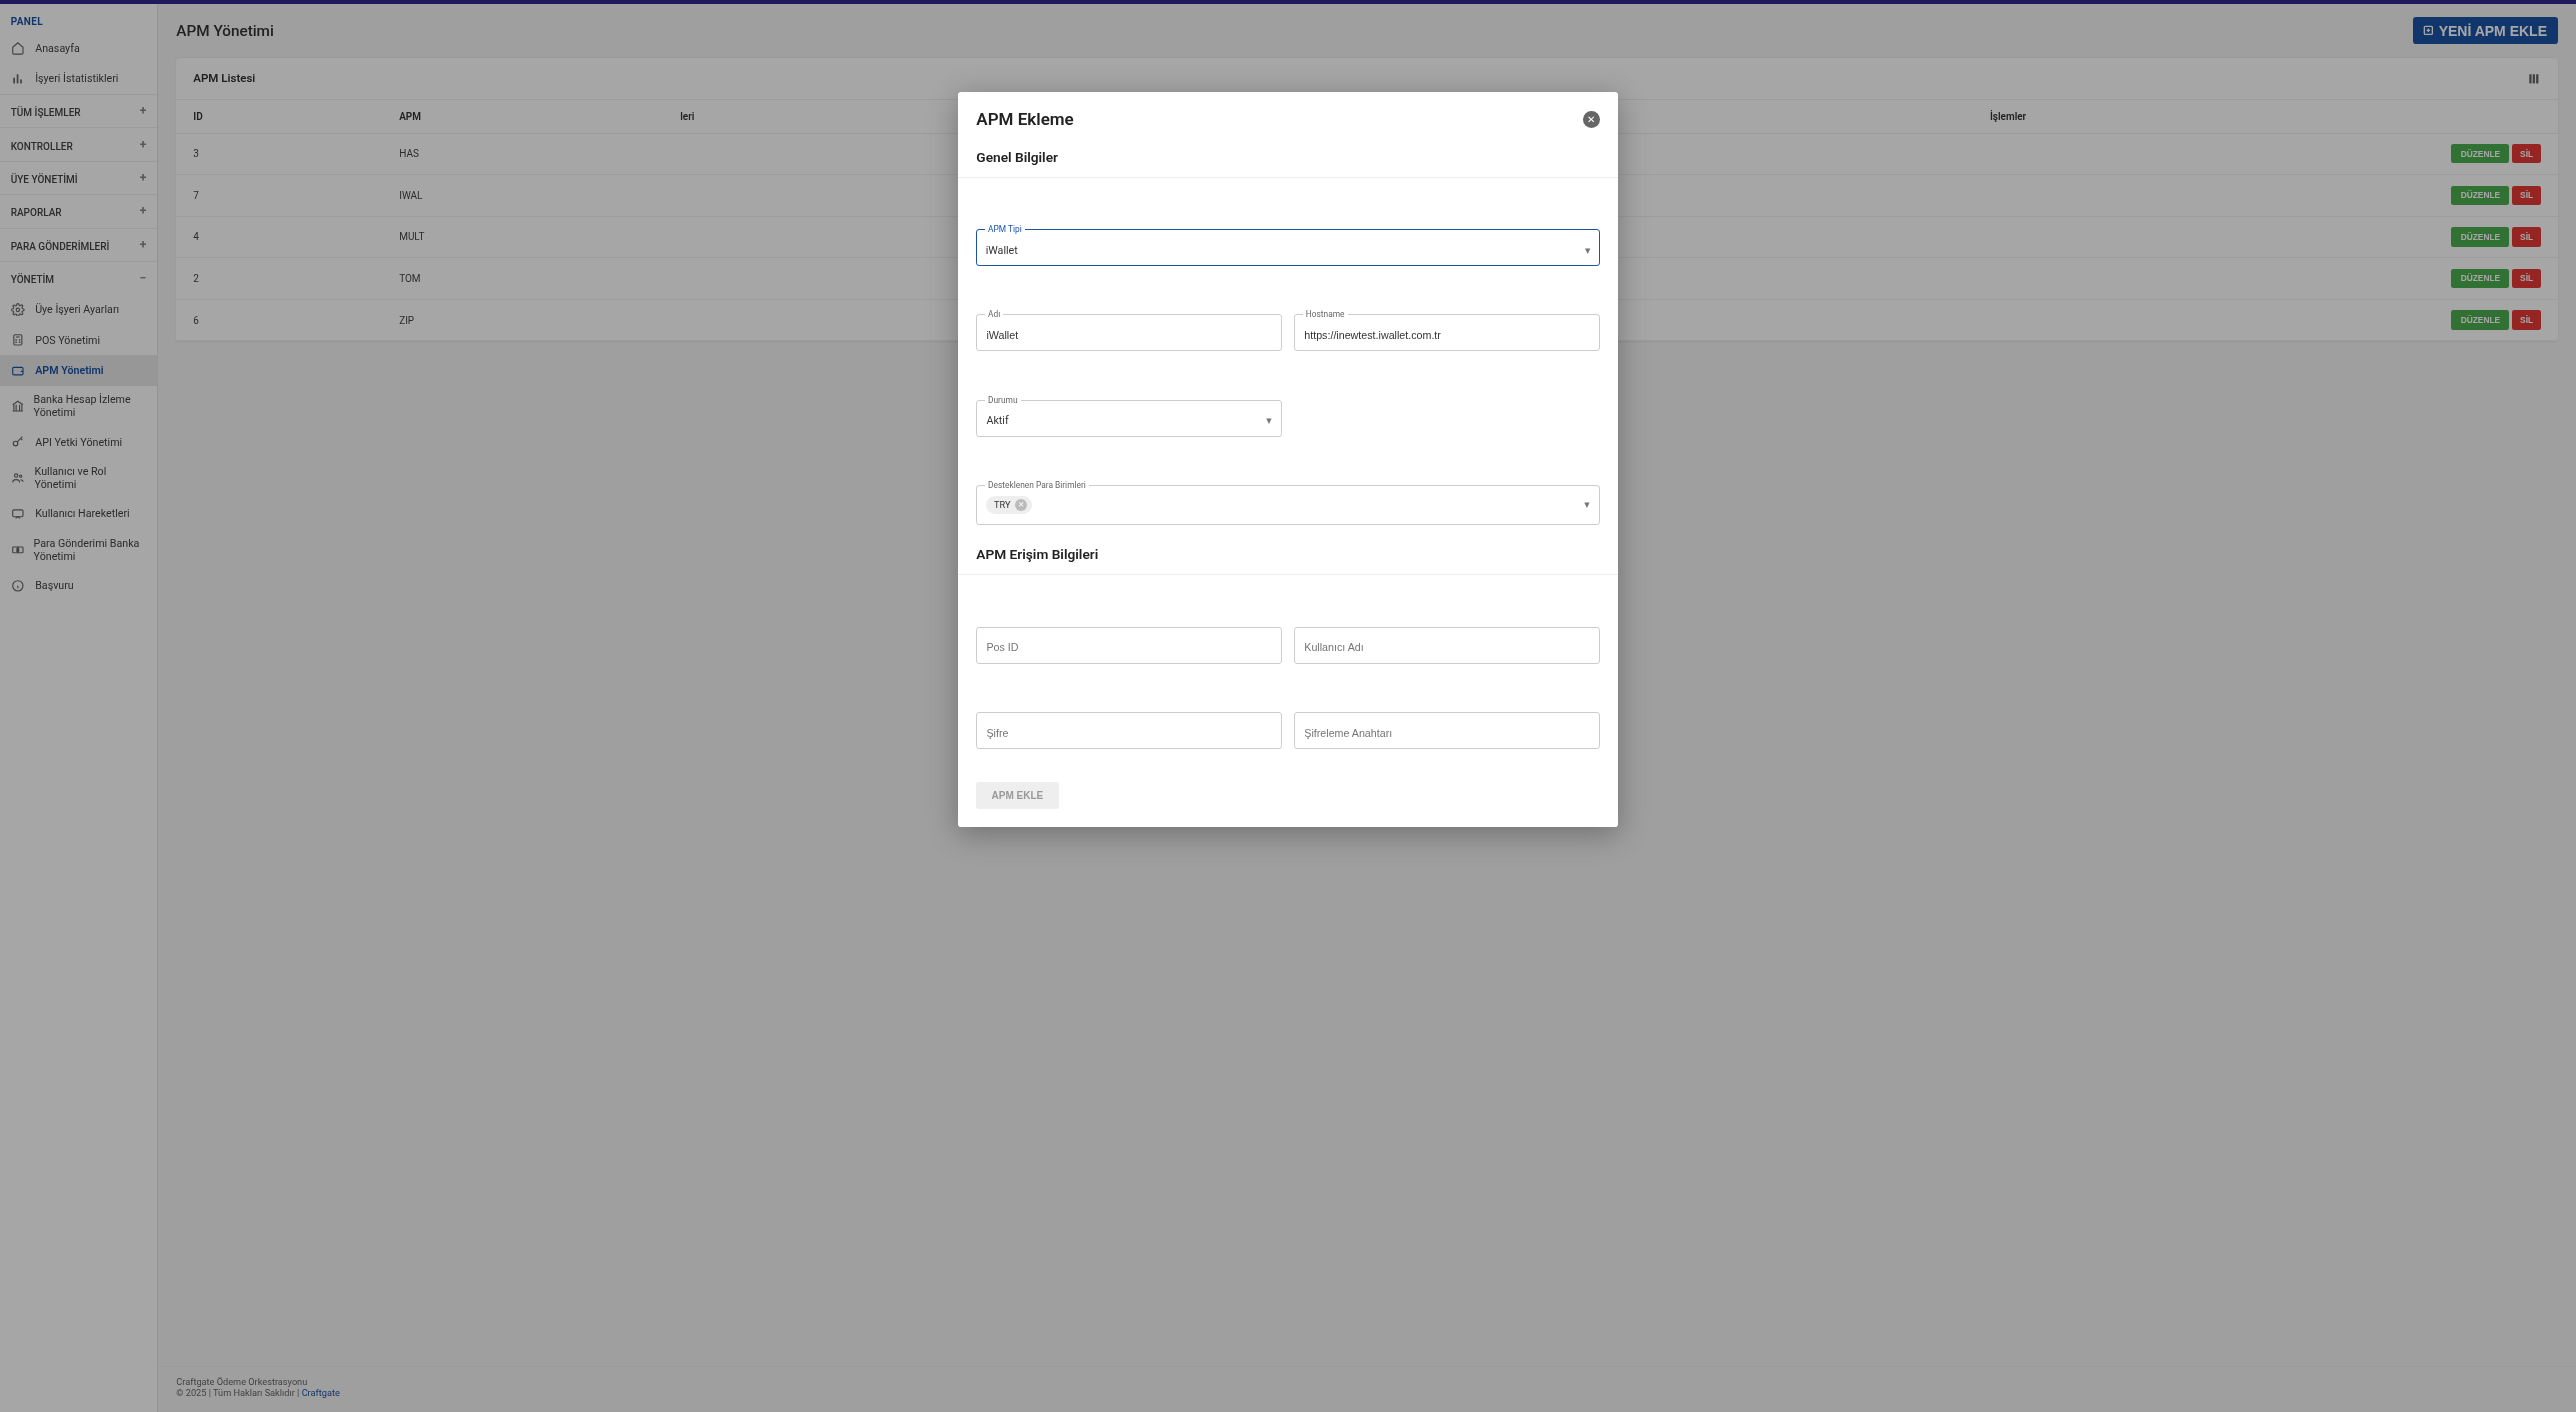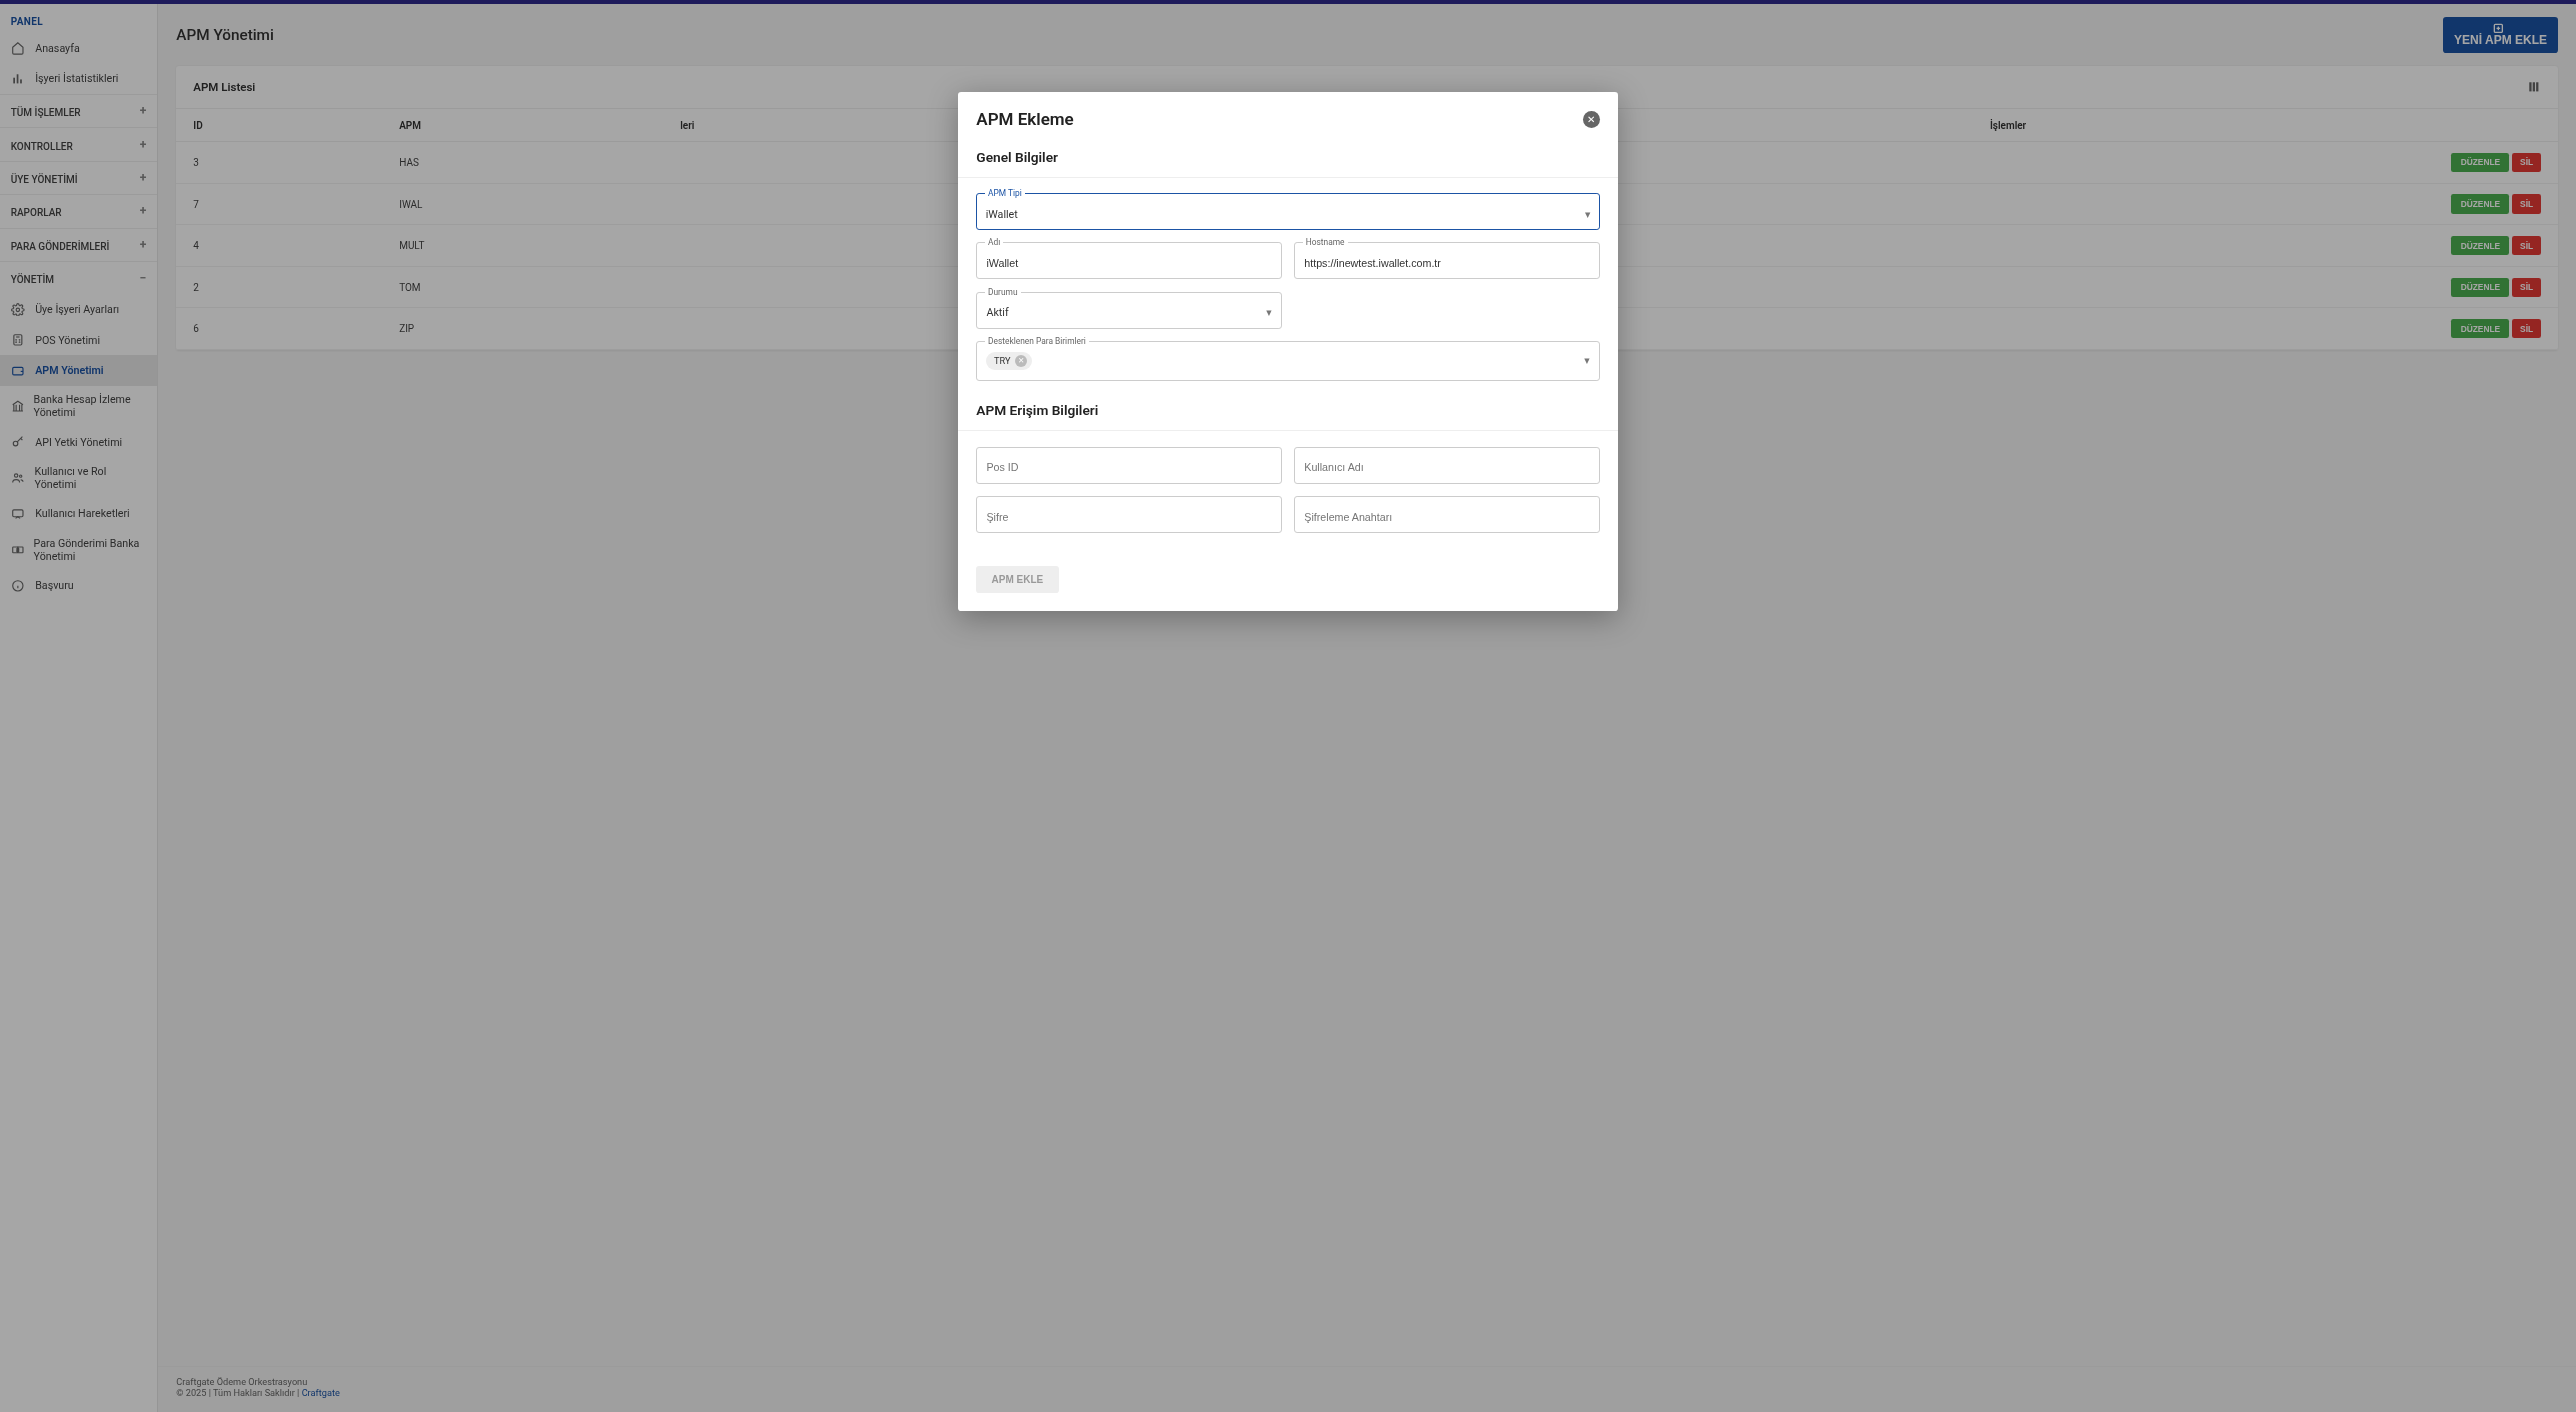--- a/index.html
+++ b/index.html
@@ -97,26 +97,25 @@
     font-size: 15.3px;
     font-weight: 500;
     color: #333;
   }
   .btn-primary {
     background: #1b53a5;
     color: #fff;
     border: none;
     border-radius: 3.1px;
     padding: 5.3px 10.7px;
-    font-size: 12px;
+    font-size: 14px;
     font-weight: 600;
     display: flex;
     align-items: center;
     cursor: pointer;
-    flex-direction: column;
   }
   .btn-primary .icon { margin-right: 4.6px; }
 
   .card {
     background: #fff;
     margin: 13.7px 18.3px;
     border-radius: 3.1px;
     box-shadow: 0 0.8px 2.3px rgba(0,0,0,0.08);
     flex: 0 0 auto;
   }
@@ -230,20 +229,21 @@
   }
   .form-row > .field { flex: 1; }
   .field {
     position: relative;
     border: 0.8px solid #ccc;
     border-radius: 3.1px;
     padding: 10.7px 9.2px 6.1px;
     min-height: 37px;
     display: flex;
     align-items: center;
+    margin-top: 36px;
   }
   .field.focused {
     border: 1.5px solid #1b53a5;
     padding: 10px 8.4px 5.3px;
   }
   .field .float-label {
     position: absolute;
     top: -6.1px;
     left: 7.6px;
     background: #fff;

